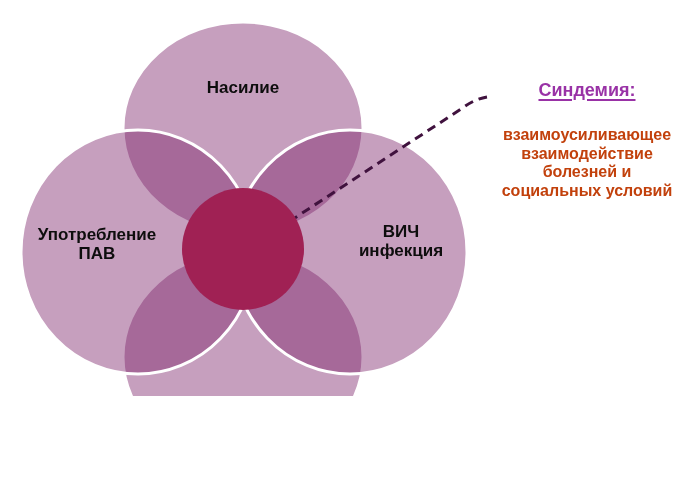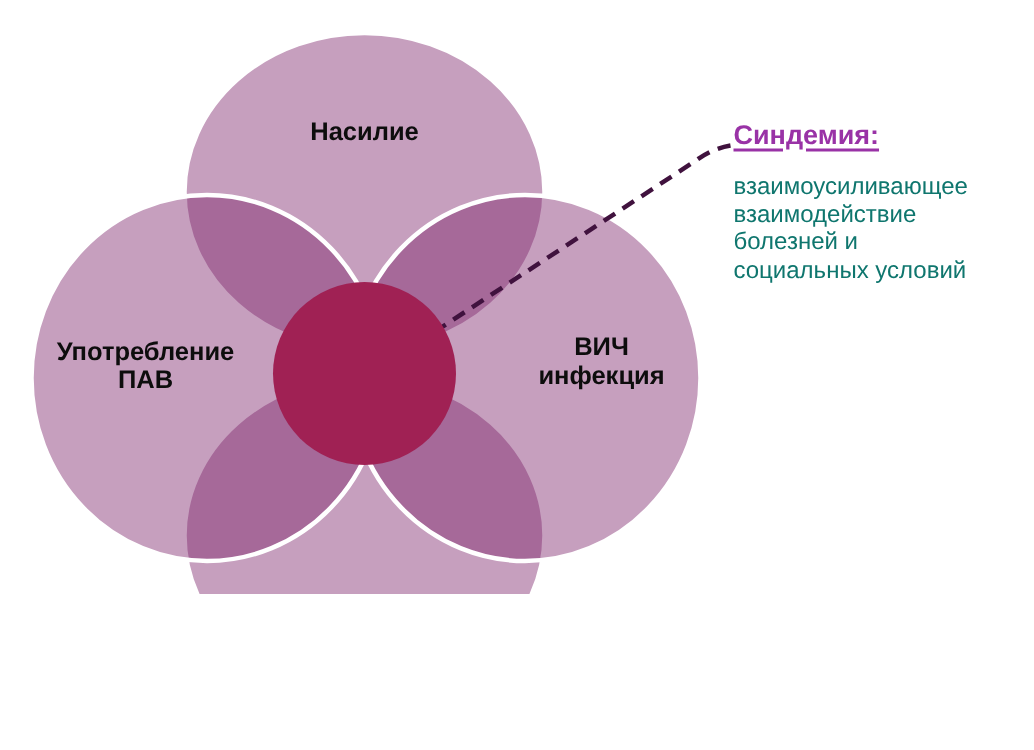--- a/index.html
+++ b/index.html
@@ -28,36 +28,37 @@
     font-size: 17px;
     line-height: 1.12;
     color: #0d0d0d;
     pointer-events: none;
   }
   .callout {
     position: absolute;
     left: 489px;
     top: 79px;
     width: 196px;
+    text-align: center;
   }
   .callout-title {
     font-weight: bold;
     font-size: 18px;
     line-height: 22px;
     color: #9932a6;
     text-decoration: underline;
     text-decoration-thickness: 2px;
     text-underline-offset: 3px;
   }
   .callout-desc {
-    margin-top: 15px;
-    font-weight: normal;
+    margin-top: 25px;
+    font-weight: bold;
     font-size: 16px;
     line-height: 18.5px;
-    color: #0f766e;
+    color: #c2410c;
     white-space: pre-line;
   }
 </style>
 </head>
 <body>
 
 <div class="stage">
 
   <svg class="venn-svg" width="689" height="500" viewBox="0 0 689 500">
 

